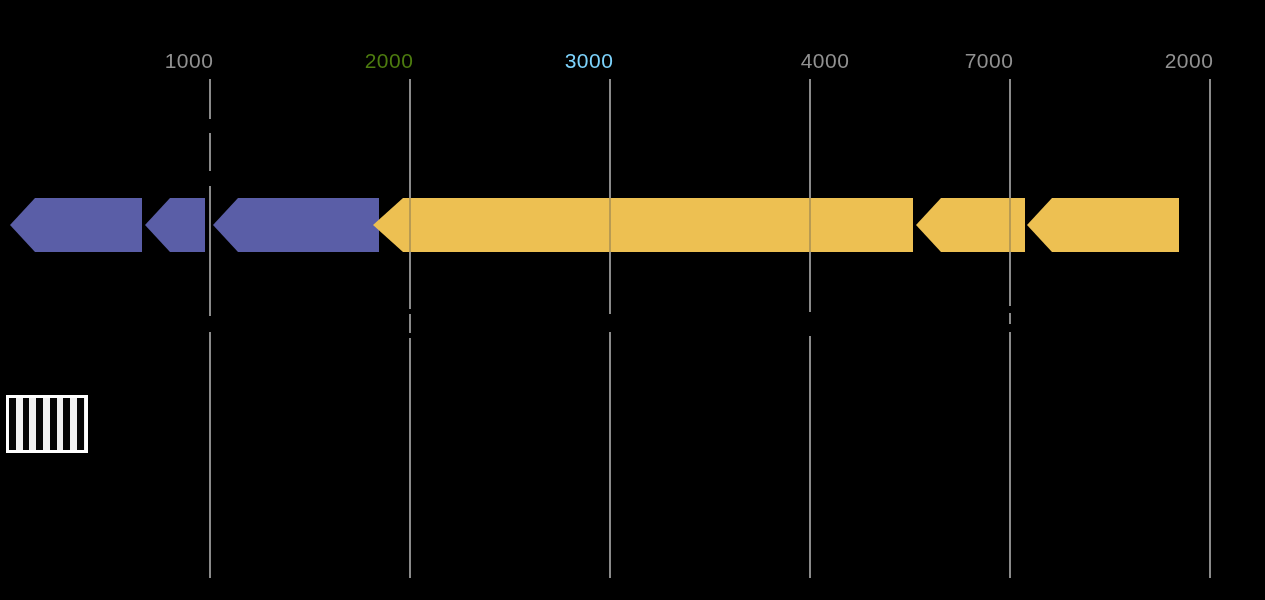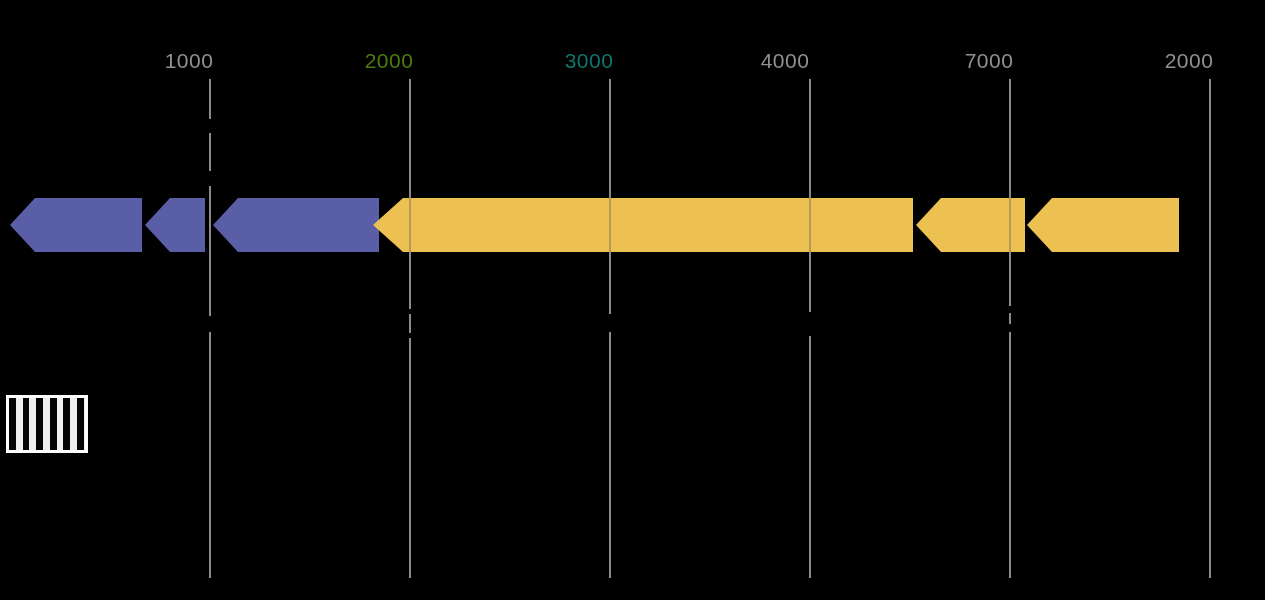--- a/index.html
+++ b/index.html
@@ -39,22 +39,22 @@
       <div class="gridline" style="left: 809px; top: 79px; width: 2px; height: 499px; background: rgb(138, 138, 138);"></div>
       <div class="grid-gap" style="left: 807px; top: 312px; width: 6px; height: 24px;"></div>
       <div class="gridline" style="left: 1009px; top: 79px; width: 2px; height: 499px; background: rgb(138, 138, 138);"></div>
       <div class="grid-gap" style="left: 1007px; top: 306px; width: 6px; height: 7px;"></div>
       <div class="grid-gap" style="left: 1007px; top: 324px; width: 6px; height: 8px;"></div>
       <div class="gridline" style="left: 1209px; top: 79px; width: 2px; height: 499px; background: rgb(138, 138, 138);"></div>
     </div>
   <div id="tick-labels">
       <div class="tick-label" style="left: 144px; top: 48px; width: 90px; color: rgb(145, 145, 145);">1000</div>
       <div class="tick-label" style="left: 344px; top: 48px; width: 90px; color: #4d7c0f;">2000</div>
-      <div class="tick-label" style="left: 544px; top: 48px; width: 90px; color: #0f766e;">3000</div>
-      <div class="tick-label" style="left: 740px; top: 48px; width: 90px; color: rgb(145, 145, 145);">4000</div>
+      <div class="tick-label" style="left: 544px; top: 48px; width: 90px; color: #7dd3fc;">3000</div>
+      <div class="tick-label" style="left: 780px; top: 48px; width: 90px; color: rgb(145, 145, 145);">4000</div>
       <div class="tick-label" style="left: 944px; top: 48px; width: 90px; color: rgb(145, 145, 145);">7000</div>
       <div class="tick-label" style="left: 1144px; top: 48px; width: 90px; color: rgb(145, 145, 145);">2000</div>
     </div>
   <div id="features">
       <div class="gene-arrow" style="left: 10px; top: 198px; width: 132px; height: 54px; background: rgb(90, 94, 167); clip-path: polygon(0px 50%, 25px 0px, 100% 0px, 100% 100%, 25px 100%);"></div>
       <div class="gene-arrow" style="left: 145px; top: 198px; width: 60px; height: 54px; background: rgb(90, 94, 167); clip-path: polygon(0px 50%, 25px 0px, 100% 0px, 100% 100%, 25px 100%);"></div>
       <div class="gene-arrow" style="left: 213px; top: 198px; width: 166px; height: 54px; background: rgb(90, 94, 167); clip-path: polygon(0px 50%, 25px 0px, 100% 0px, 100% 100%, 25px 100%);"></div>
       <div class="gene-arrow" style="left: 373px; top: 198px; width: 540px; height: 54px; background: rgb(237, 192, 82); clip-path: polygon(0px 50%, 30px 0px, 100% 0px, 100% 100%, 30px 100%);"></div>
       <div class="gene-arrow" style="left: 916px; top: 198px; width: 109px; height: 54px; background: rgb(237, 192, 82); clip-path: polygon(0px 50%, 25px 0px, 100% 0px, 100% 100%, 25px 100%);"></div>
       <div class="gene-arrow" style="left: 1027px; top: 198px; width: 152px; height: 54px; background: rgb(237, 192, 82); clip-path: polygon(0px 50%, 25px 0px, 100% 0px, 100% 100%, 25px 100%);"></div>

